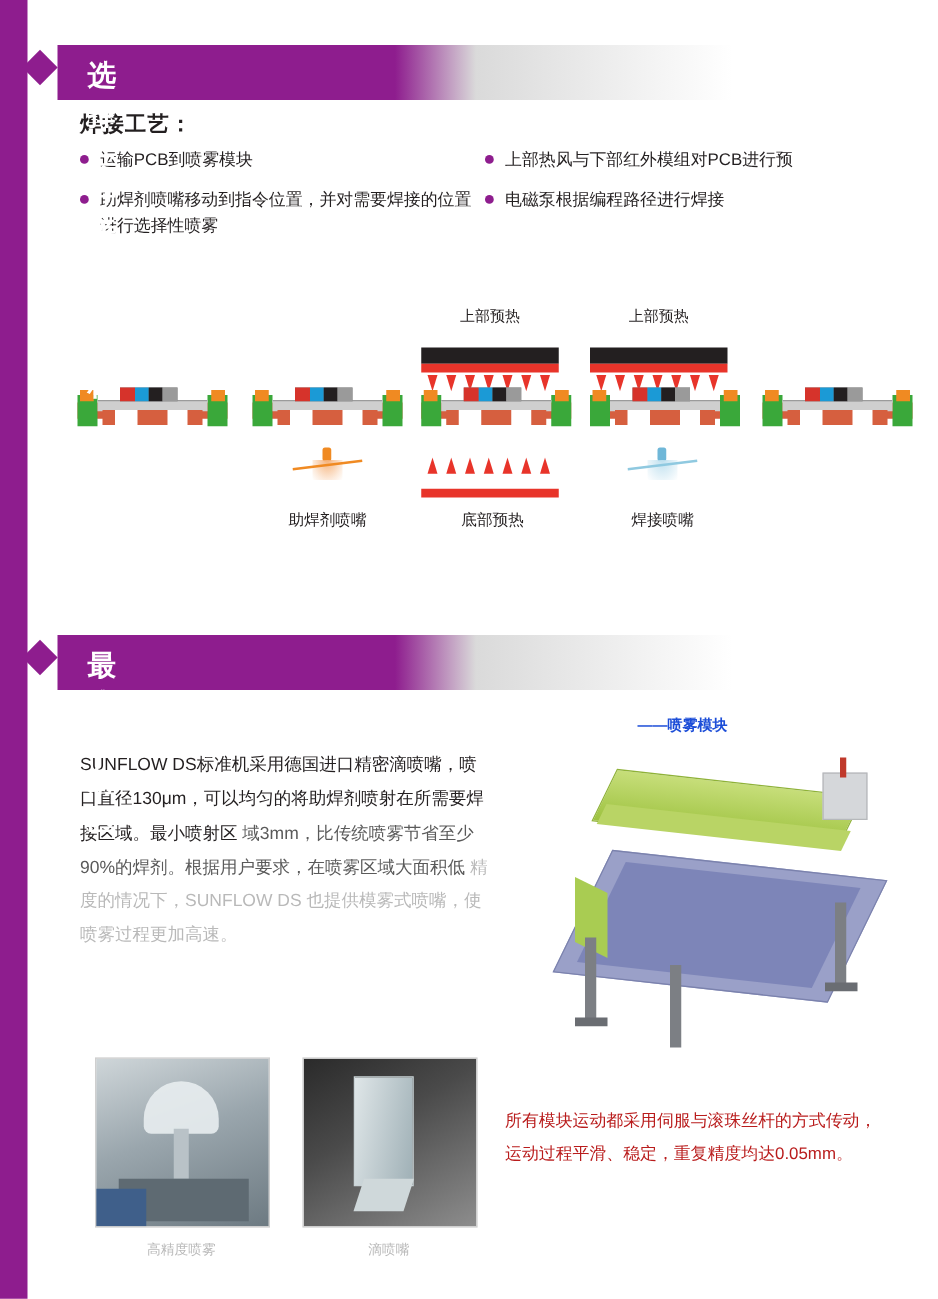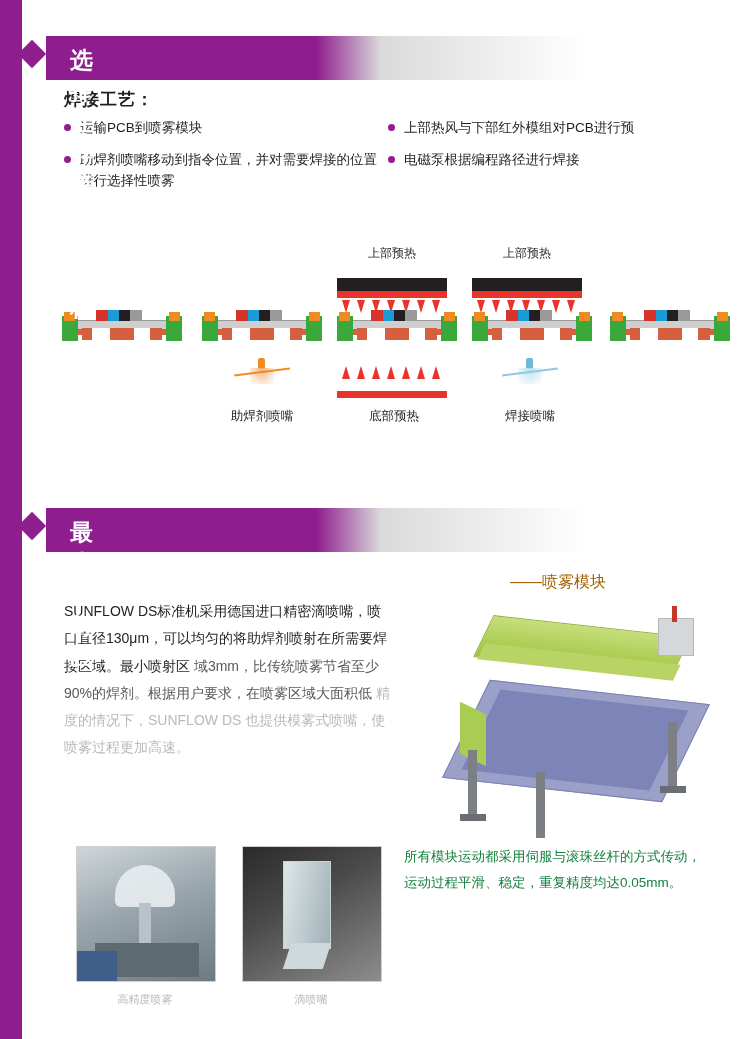--- a/index.html
+++ b/index.html
@@ -130,21 +130,21 @@
     position:absolute;top:12px;width:52px;height:9px;
   }
   .flow .f-arrow .shaft{position:absolute;left:0;top:2px;width:38px;height:6px;background:#8cc63f;}
   .flow .f-arrow .head{
     position:absolute;left:36px;top:-2px;width:0;height:0;
     border-top:7px solid transparent;border-bottom:7px solid transparent;border-left:14px solid #8cc63f;
   }
 
   
   .spray-mod-title{
-    position:absolute;left:510px;top:572px;font-size:16px;font-weight:normal;color:#a16207;
+    position:absolute;left:510px;top:572px;font-size:12px;font-weight:bold;color:#1d4ed8;
   }
   .body-text{
     position:absolute;left:64px;top:598px;width:330px;
     font-size:14px;line-height:1.95;color:#231f20;
   }
   .body-text .fade1{color:#5a5a5a;}
   .body-text .fade2{color:#b9b9b9;}
 
   
   .module-3d{position:absolute;left:432px;top:600px;width:290px;height:220px;}
@@ -197,22 +197,22 @@
   .p1-dome{position:absolute;left:38px;top:18px;width:60px;height:42px;background:#e8edef;border-radius:30px 30px 6px 6px;opacity:.9;}
   .p1-stem{position:absolute;left:62px;top:56px;width:12px;height:40px;background:#b9c2c7;}
   .p1-base{position:absolute;left:18px;top:96px;width:104px;height:34px;background:#5e6a72;}
   .p1-blue{position:absolute;left:0;top:104px;width:40px;height:30px;background:#3f5f8a;}
 
   .p2-bg{position:absolute;inset:0;background:linear-gradient(150deg,#2a2a2a 0%,#4a4a4a 40%,#8d8d8d 100%);}
   .p2-tube{position:absolute;left:40px;top:14px;width:46px;height:86px;background:linear-gradient(100deg,#dfe6e8,#9fb0b6);border:1px solid #c9d3d6;}
   .p2-tip{position:absolute;left:44px;top:96px;width:40px;height:26px;background:#cfd8da;transform:skewX(-18deg);}
 
   .note-text{
-    position:absolute;left:404px;top:844px;width:310px;
-    font-size:13.5px;line-height:1.95;color:#15803d;
+    position:absolute;left:404px;top:884px;width:310px;
+    font-size:13.5px;line-height:1.95;color:#b91c1c;
   }
 </style>
 </head>
 <body>
 
 <div class="page">
   <div class="edge-bar"></div>
 
   <div class="sec-head" id="sec1">
     <div class="diamond"></div>

